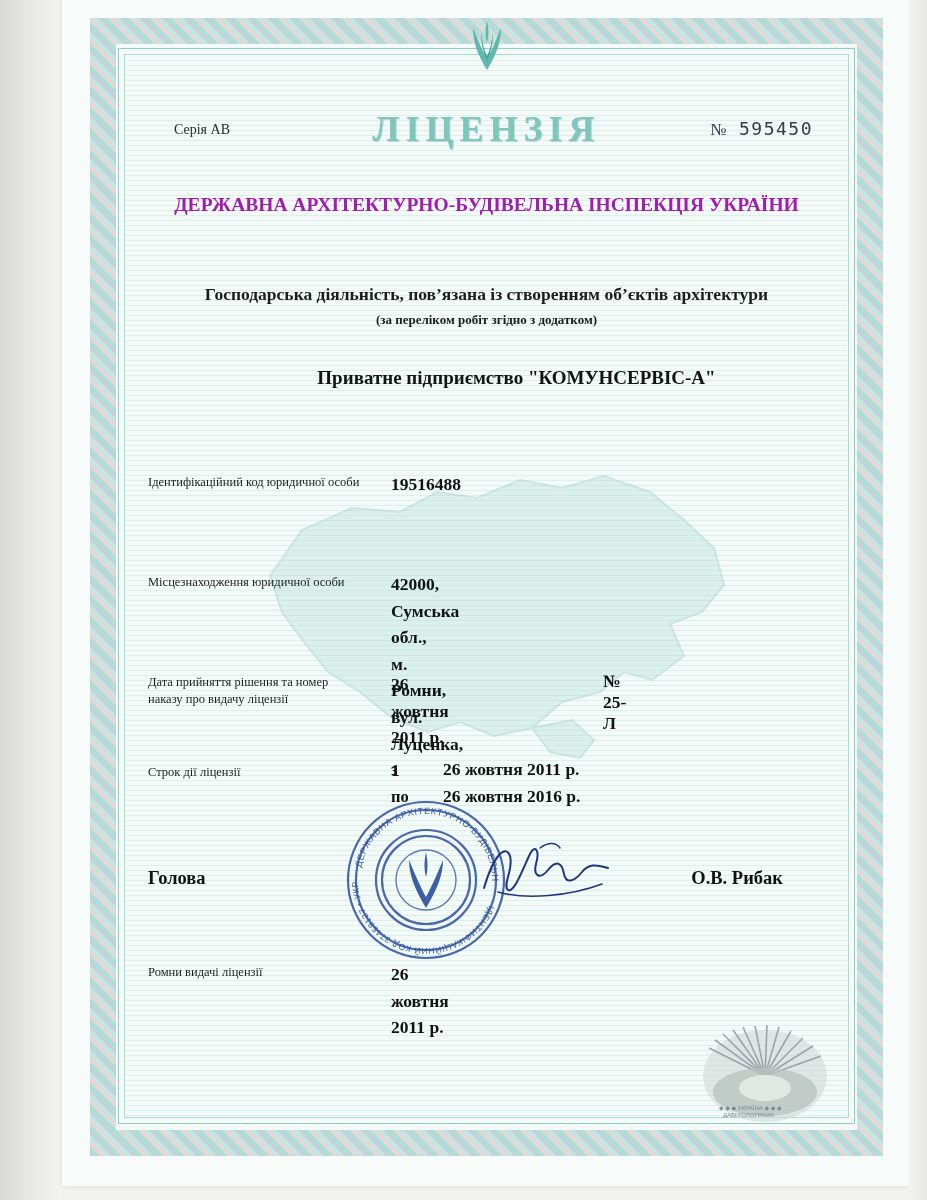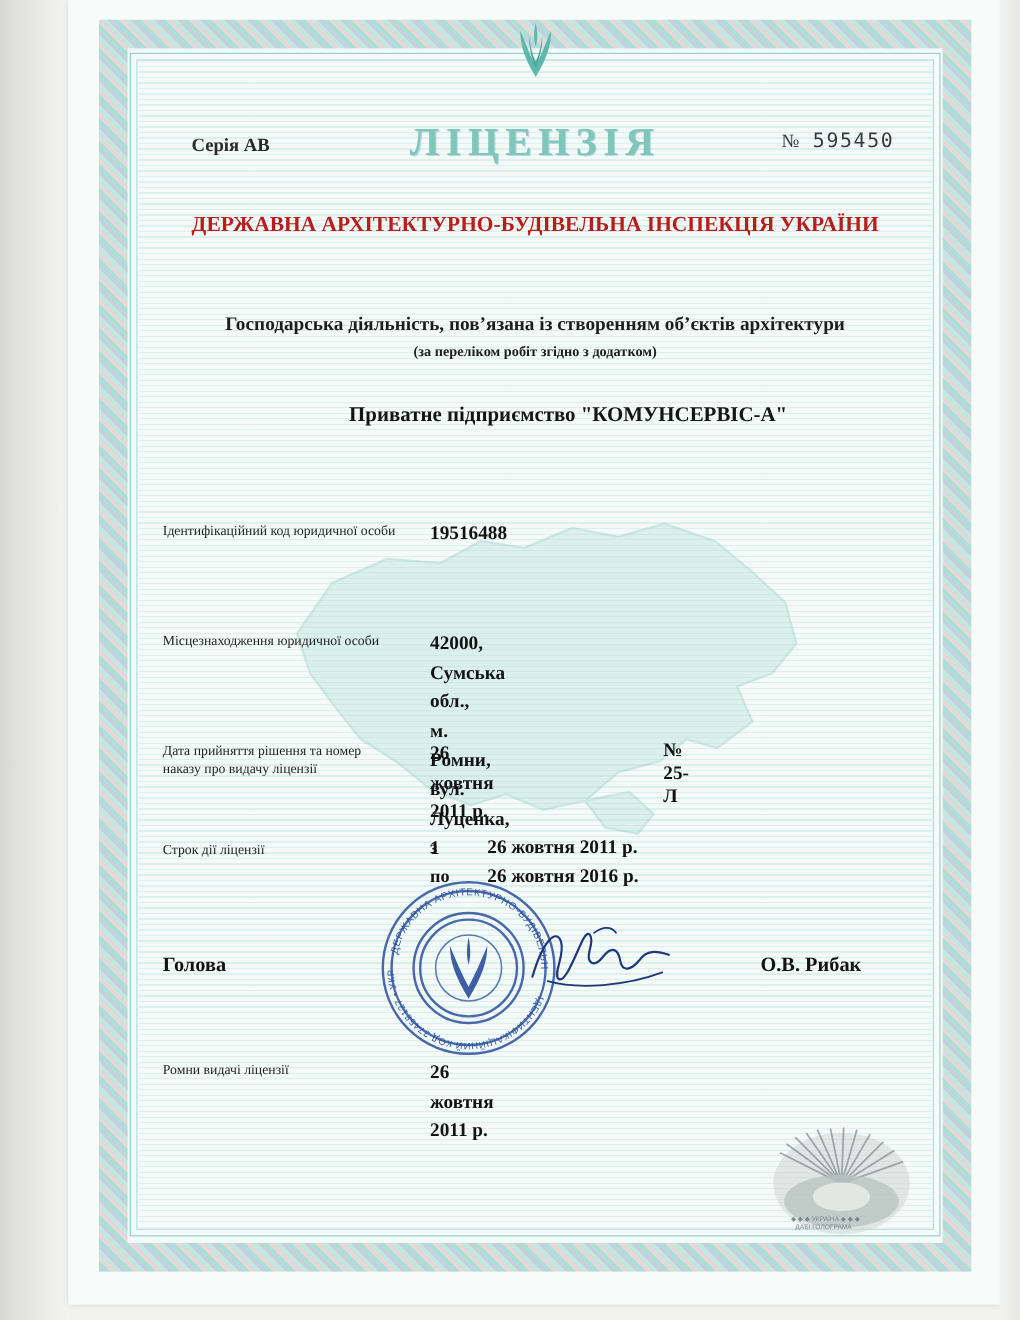--- a/index.html
+++ b/index.html
@@ -119,22 +119,22 @@
     position: absolute;
     left: 50%;
     top: -38px;
     transform: translateX(-50%);
     width: 44px; height: 56px;
   }
 
   .serie {
     position: absolute;
     left: 48px; top: 66px;
-    font-size: 17px;
-    font-weight: bold;
+    font-size: 14px;
+    font-weight: normal;
     color: #2a2a2a;
     font-family: "Liberation Serif", serif;
   }
   .number {
     position: absolute;
     right: 34px; top: 62px;
     font-size: 18px;
     letter-spacing: 1.5px;
     color: #3a3a46;
     font-family: "DejaVu Sans Mono", monospace;
@@ -158,21 +158,21 @@
     font-family: "Liberation Serif", serif;
   }
 
   .authority {
     position: absolute;
     left: 20px; right: 20px; top: 136px;
     text-align: center;
     font-size: 19.5px;
     font-weight: bold;
     line-height: 1.38;
-    color: #b91c1c;
+    color: #a21caf;
   }
 
   .activity {
     position: absolute;
     left: 8px; right: 8px; top: 228px;
     text-align: center;
     font-size: 17.5px;
     font-weight: bold;
     color: #1d1d1d;
   }

